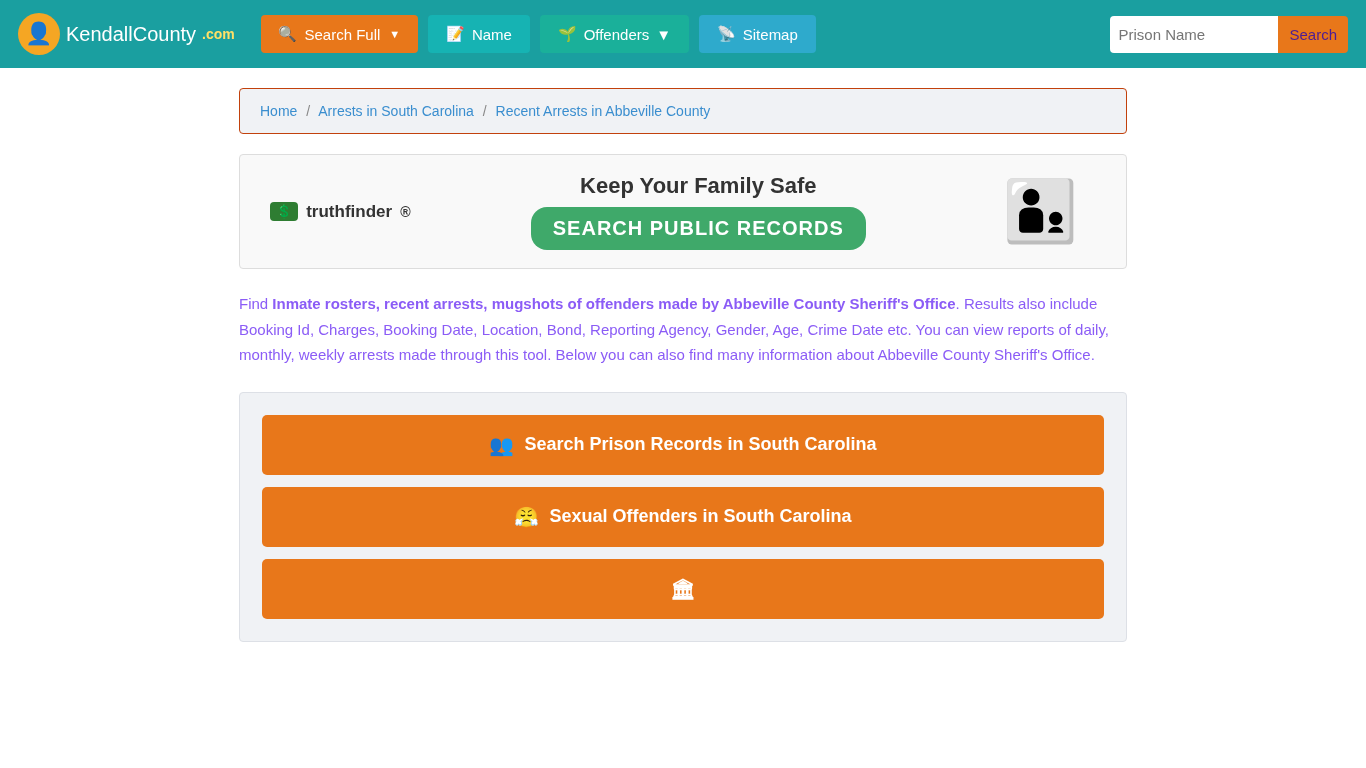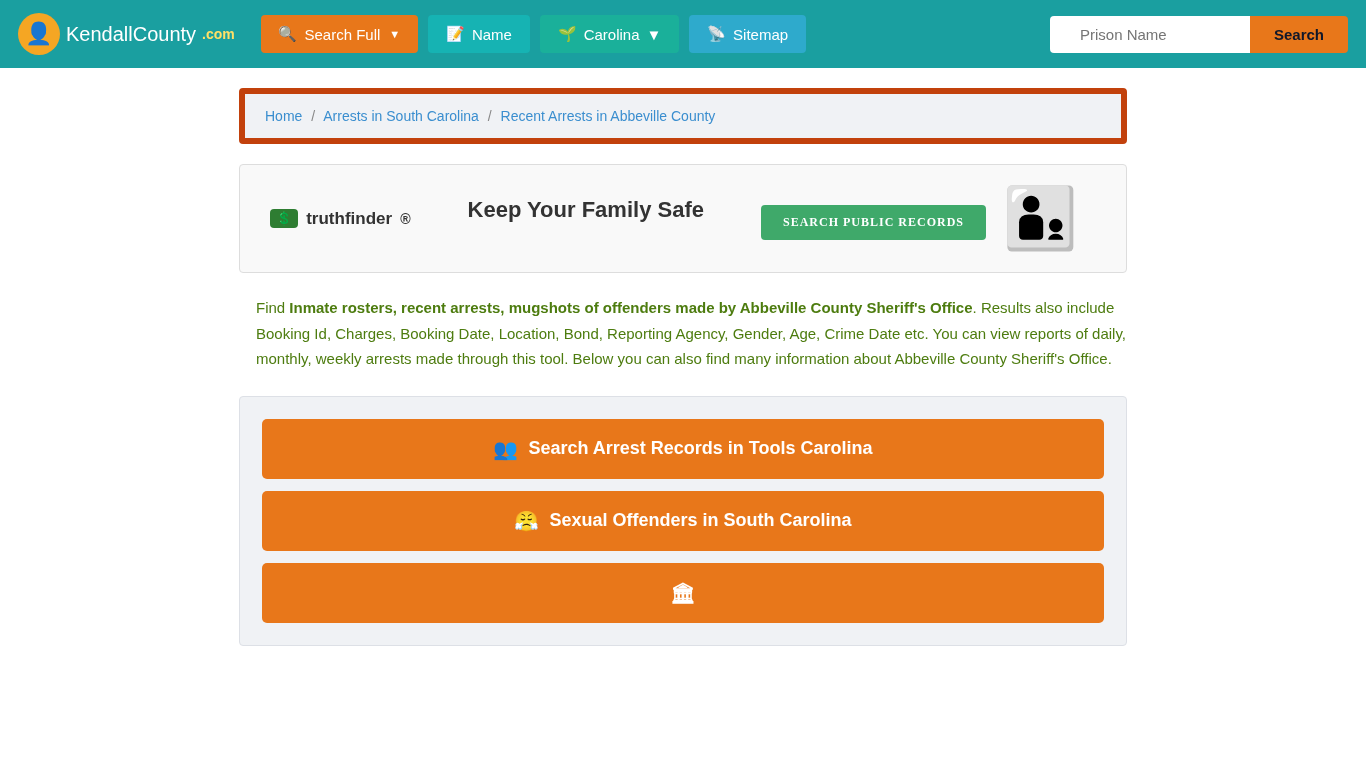--- a/index.html
+++ b/index.html
@@ -85,47 +85,47 @@
       padding: 10px 18px;
       font-size: 15px;
       cursor: pointer;
       display: flex;
       align-items: center;
       gap: 7px;
       font-weight: 500;
     }
     .spacer { flex: 1; }
     .search-input {
-      padding: 10px 30px;
+      padding: 10px 8px;
       border: none;
       border-radius: 4px 0 0 4px;
       font-size: 15px;
-      width: 200px;
+      width: 168px;
       outline: none;
       color: #aaa;
     }
     .search-btn {
       background: #e8771a;
-      color: #0f172a;
+      color: #4c1d95;
       border: none;
       border-radius: 0 4px 4px 0;
-      padding: 10px 24px;
-      font-size: 15px;
-      font-weight: bold;
+      padding: 10px 11px;
+      font-size: 15px;
+      font-weight: normal;
       cursor: pointer;
     }
     .header-search { display: flex; align-items: center; }
 
     
     .container { max-width: 920px; margin: 0 auto; padding: 20px 16px; }
 
     
     .breadcrumb {
       background: #f0f2f5;
-      border: 6px solid #c2410c;
+      border: 1px solid #c2410c;
       border-radius: 4px;
       padding: 14px 20px;
       margin-bottom: 20px;
       font-size: 14px;
     }
     .breadcrumb a { color: #3a8ecf; text-decoration: none; }
     .breadcrumb .sep { color: #888; margin: 0 5px; }
 
     
     .page-title {
@@ -170,45 +170,43 @@
       font-size: 22px;
       font-weight: 600;
       color: #333;
       text-align: center;
       flex: 1;
     }
     .banner-cta {
       background: #3fa96a;
       color: #fff;
       border: none;
-      border-radius: 4px;
+      border-radius: 16px;
       padding: 10px 22px;
-      font-size: 12px;
+      font-size: 20px;
       font-weight: bold;
       cursor: pointer;
       letter-spacing: 1px;
       display: block;
       margin-top: 8px;
-      font-family: Liberation Serif, serif;
-    }
-    .banner-center { flex: 1; display: flex; flex-direction: row; }
+    }
+    .banner-center { flex: 1; display: flex; flex-direction: column; align-items: center; }
     .banner-right {
       width: 110px;
       display: flex;
       align-items: center;
       justify-content: center;
     }
 
     
     .description {
       font-size: 15px;
       line-height: 1.7;
-      color: #4d7c0f;
+      color: #8b5cf6;
       margin-bottom: 24px;
-      margin-left: 17px;
     }
     .description strong { font-weight: bold; }
 
     
     .action-box {
       background: #f0f2f5;
       border: 1px solid #dde0e6;
       border-radius: 4px;
       padding: 22px 22px 10px 22px;
       margin-bottom: 24px;
@@ -244,21 +242,21 @@
 
   <button class="nav-btn">
     🔍 <span>Search Full</span> <span class="arrow">▼</span>
   </button>
 
   <button class="nav-btn-teal">
     📝 <span>Name</span>
   </button>
 
   <button class="nav-btn-teal2">
-    🌱 <span>Carolina</span> <span class="arrow">▼</span>
+    🌱 <span>Offenders</span> <span class="arrow">▼</span>
   </button>
 
   <button class="nav-btn-teal3">
     📡 <span>Sitemap</span>
   </button>
 
   <div class="spacer"></div>
 
   <div class="header-search">
     <input type="text" class="search-input" placeholder="Prison Name" style="">
@@ -295,21 +293,21 @@
     </div>
   </div>
 
   <p class="description">
     <span>Find </span><strong>Inmate rosters, recent arrests, mugshots of offenders made by Abbeville County Sheriff's Office</strong><span>. Results also include Booking Id, Charges, Booking Date, Location, Bond, Reporting Agency, Gender, Age, Crime Date etc. You can view reports of daily, monthly, weekly arrests made through this tool. Below you can also find many information about Abbeville County Sheriff's Office.</span>
   </p>
 
   <div class="action-box">
     <button class="action-btn">
       <span class="btn-icon">👥</span>
-      <span>Search Arrest Records in Tools Carolina</span>
+      <span>Search Prison Records in South Carolina</span>
     </button>
     <button class="action-btn">
       <span class="btn-icon">😤</span>
       <span>Sexual Offenders in South Carolina</span>
     </button>
     <button class="action-btn">
       <span class="btn-icon">🏛</span>
     </button>
   </div>
 

